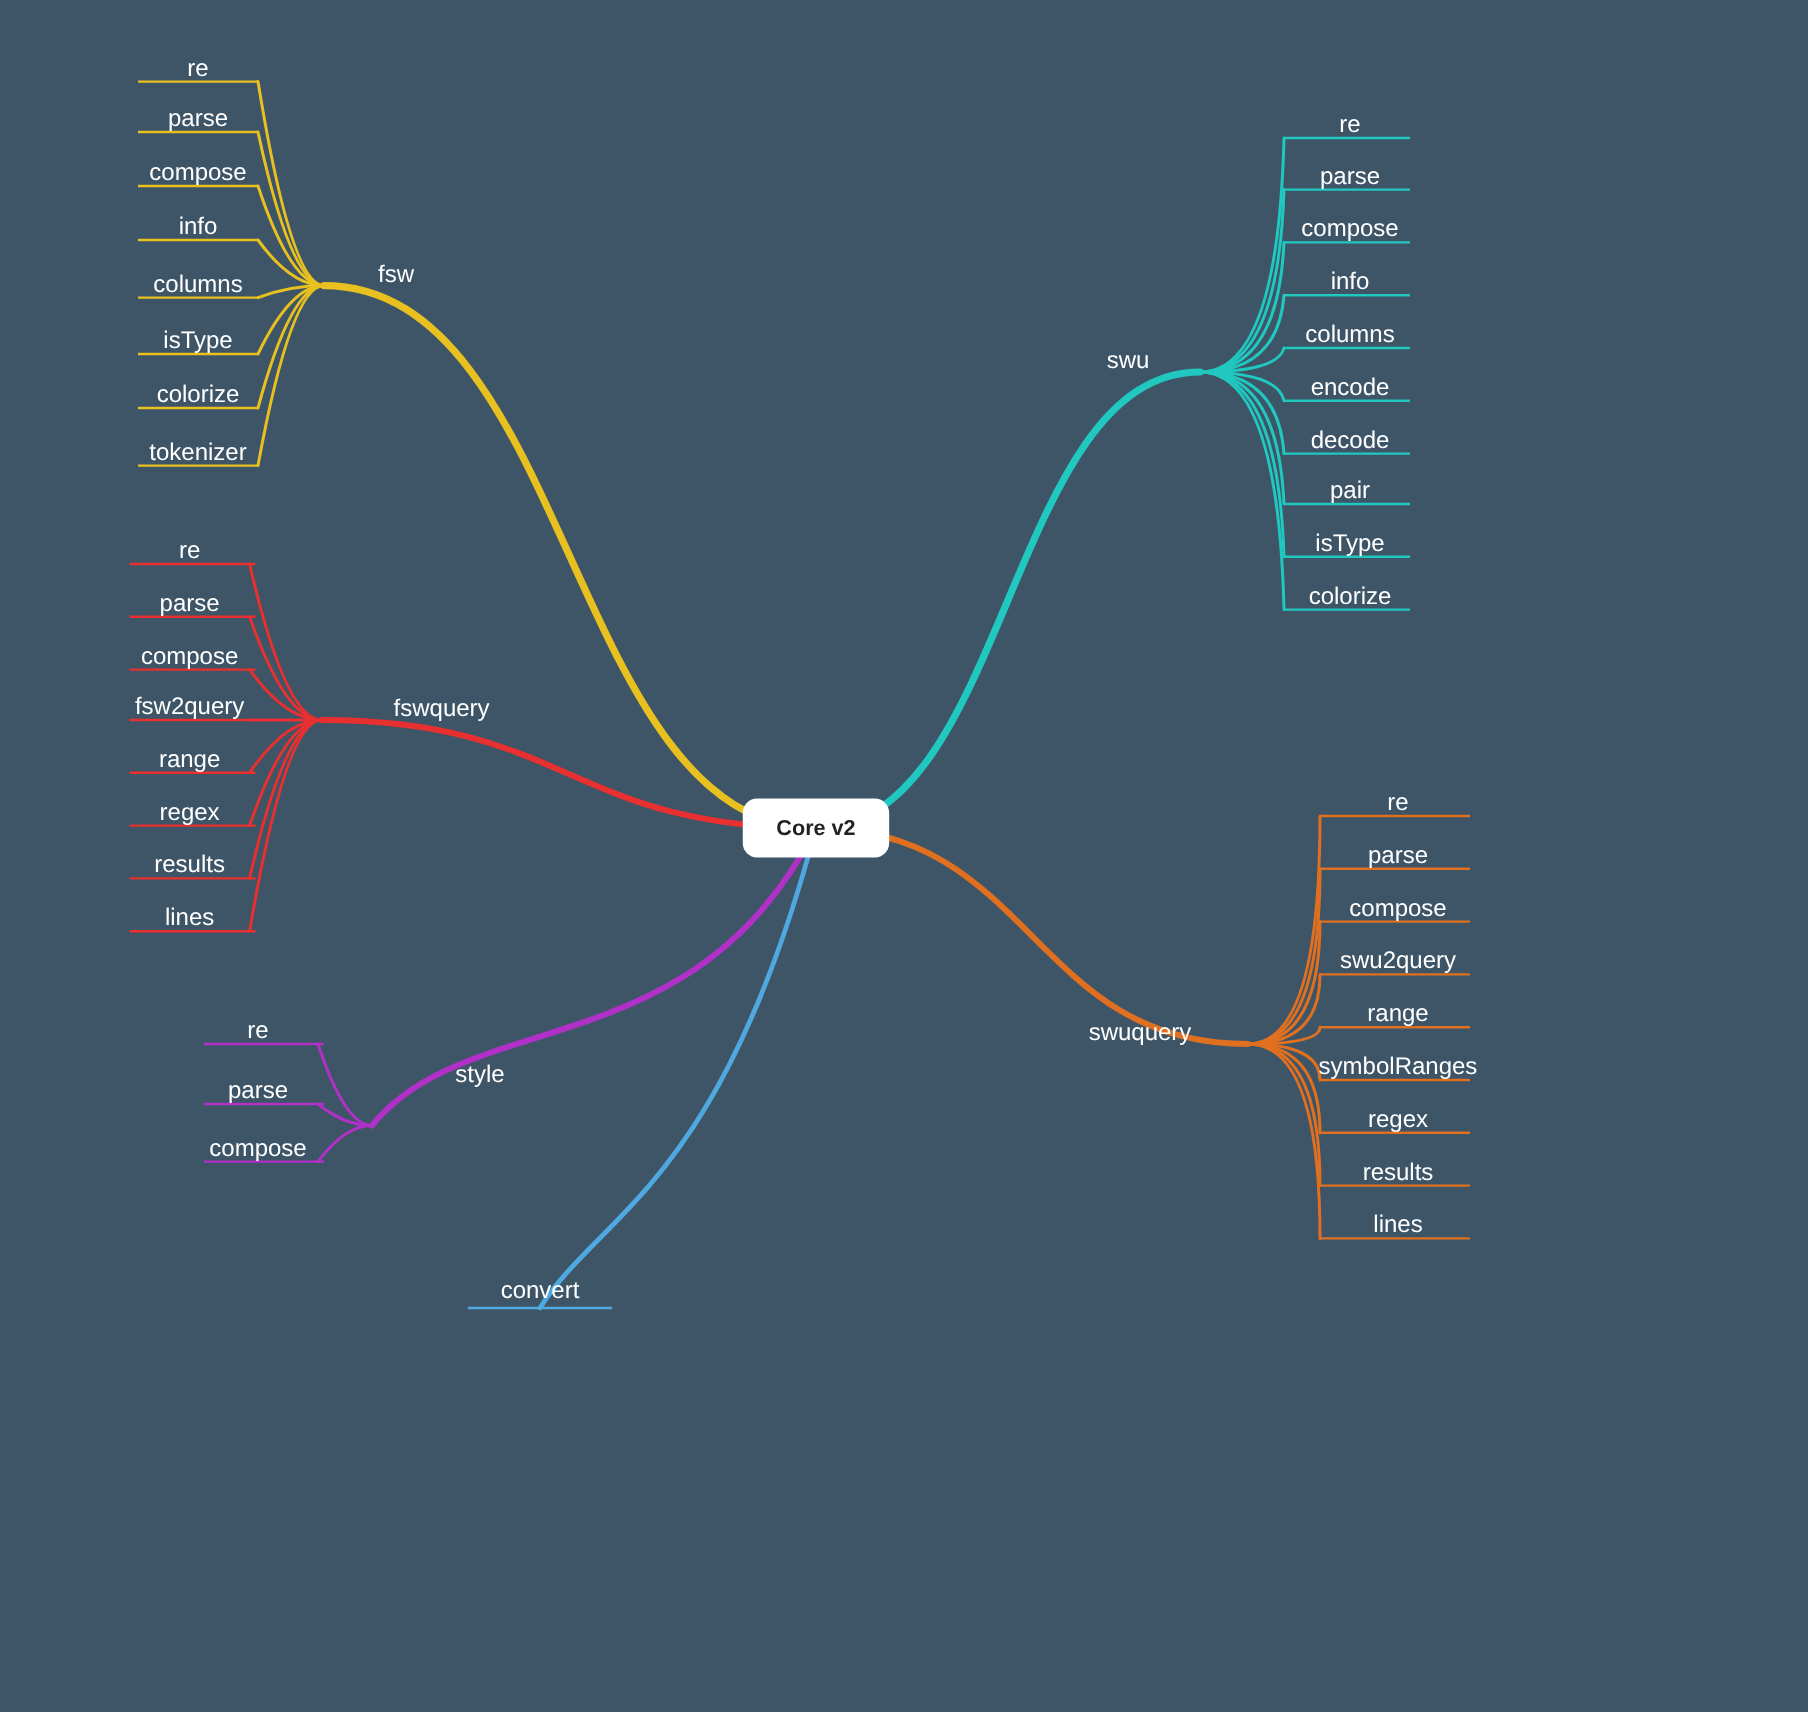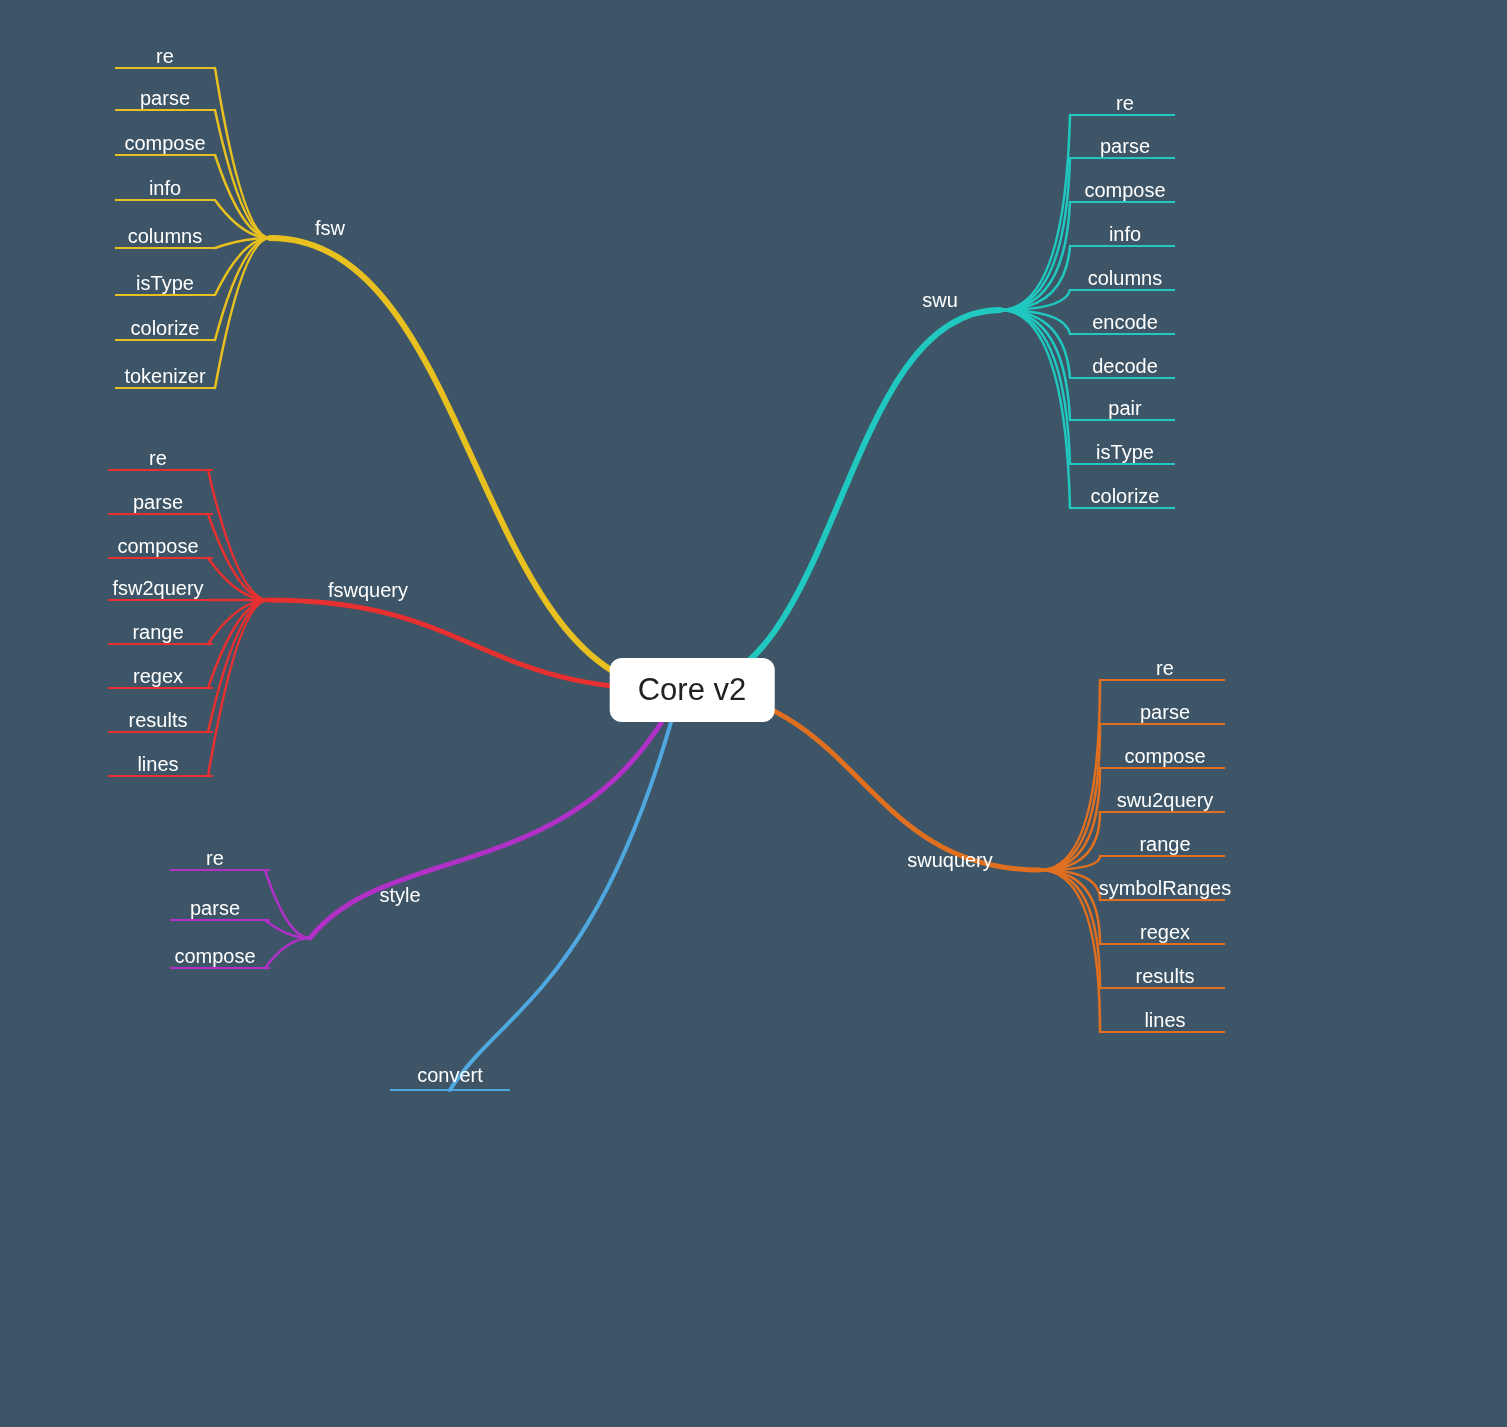--- a/index.html
+++ b/index.html
@@ -15,27 +15,26 @@
       position: absolute;
       top: 0; left: 0;
       width: 1507px;
       height: 1427px;
     }
     .center-node {
       position: absolute;
       background: white;
       border-radius: 12px;
       padding: 14px 28px;
-      font-size: 31px;
-      font-weight: 400;
+      font-size: 18px;
+      font-weight: 700;
       color: #222;
       transform: translate(-50%, -50%);
       white-space: nowrap;
       z-index: 10;
-      margin-left: 12px;
     }
   </style>
 </head>
 <body>
 
 <svg id="mind-map-svg" xmlns="http://www.w3.org/2000/svg">
     <path d="M 680 690 C 475 690, 475 238, 270 238" stroke="#e8c020" stroke-width="6" fill="none" stroke-linecap="round"></path>
     <path d="M 270 238 Q 242.5 238, 215 68" stroke="#e8c020" stroke-width="2.5" fill="none" stroke-linecap="round"></path>
     <line x1="115" y1="68" x2="215" y2="68" stroke="#e8c020" stroke-width="2"></line>
     <text x="165" y="63" text-anchor="middle" fill="white" font-size="20" font-family="Arial, sans-serif">re</text>

